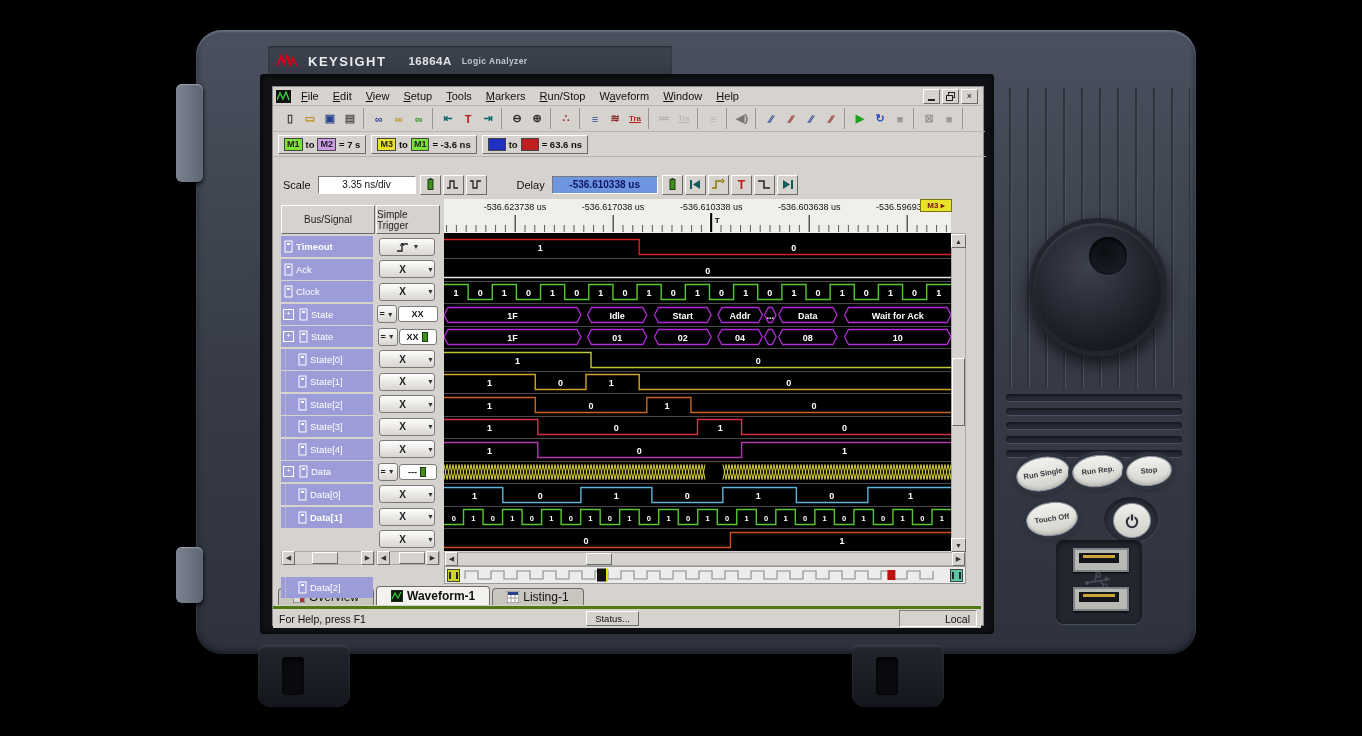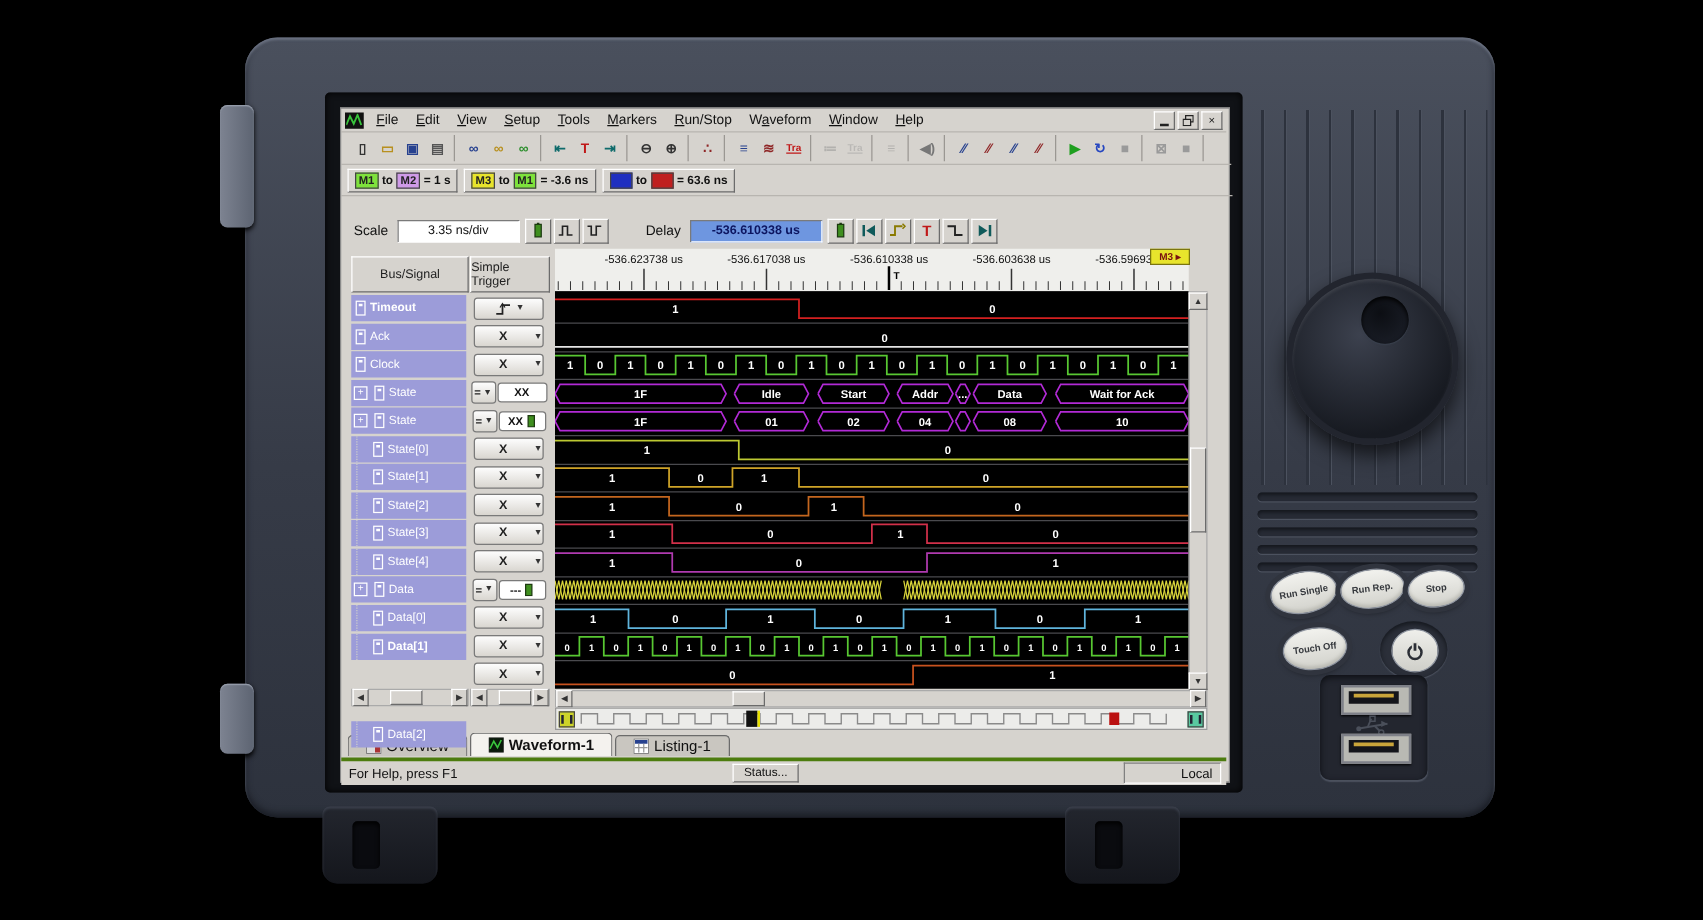--- a/index.html
+++ b/index.html
@@ -117,20 +117,28 @@
   <div id="frame" class="abs"></div>
   <div class="clip" style="top:84px;height:98px;"></div>
   <div class="clip" style="top:547px;height:56px;"></div>
   <div class="foot" style="left:258px;">
       <div class="slot"></div>
     </div>
   <div class="foot" style="left:852px;">
       <div class="slot"></div>
     </div>
 
+  <div id="brandstrip" class="abs">
+    <svg width="22" height="16" viewBox="0 0 22 16" style="margin-left:8px">
+      <polyline points="1,13 5,3 8,11 11,2 14,12 17,5 21,13" fill="none" stroke="#d6001c" stroke-width="2"></polyline>
+    </svg>
+    <span class="brand">KEYSIGHT</span>
+    <span class="model">16864A</span>
+    <span class="prod">Logic Analyzer</span>
+  </div>
 
   <div id="screenbezel" class="abs"></div>
 
   <div id="app" class="abs">
     <div id="menubar" class="bar abs">
         <div style="width: 15px; height: 13px; background: rgb(17, 17, 17); margin: 0px 3px; display: flex; align-items: center; justify-content: center;">
           <svg width="13" height="11" viewBox="0 0 13 11">
             <polyline points="0,9 3,2 6,8 9,1 12,9" fill="none" stroke="#39c43c" stroke-width="1.5"></polyline>
           </svg>
         </div>
@@ -210,21 +218,21 @@
         <div class="tbgroup">
           <div class="tbbtn" style="color: rgb(154, 154, 154);">⊠</div>
           <div class="tbbtn" style="color: rgb(154, 154, 154);">■</div>
         </div>
       </div>
     <div id="markerbar" class="bar abs">
         <div class="chip">
           <div class="mbox" style="background: rgb(126, 226, 60); color: rgb(34, 34, 34);">M1</div>
           <div>to</div>
           <div class="mbox" style="background: rgb(207, 154, 232); color: rgb(34, 34, 34);">M2</div>
-          <div>= 1 s</div>
+          <div>= 7 s</div>
         </div>
         <div class="chip">
           <div class="mbox" style="background: rgb(232, 228, 44); color: rgb(34, 34, 34);">M3</div>
           <div>to</div>
           <div class="mbox" style="background: rgb(126, 226, 60); color: rgb(34, 34, 34);">M1</div>
           <div>= -3.6 ns</div>
         </div>
         <div class="chip">
           <div class="mbox" style="background: rgb(31, 47, 192); color: rgb(34, 34, 34);"></div>
           <div>to</div>

